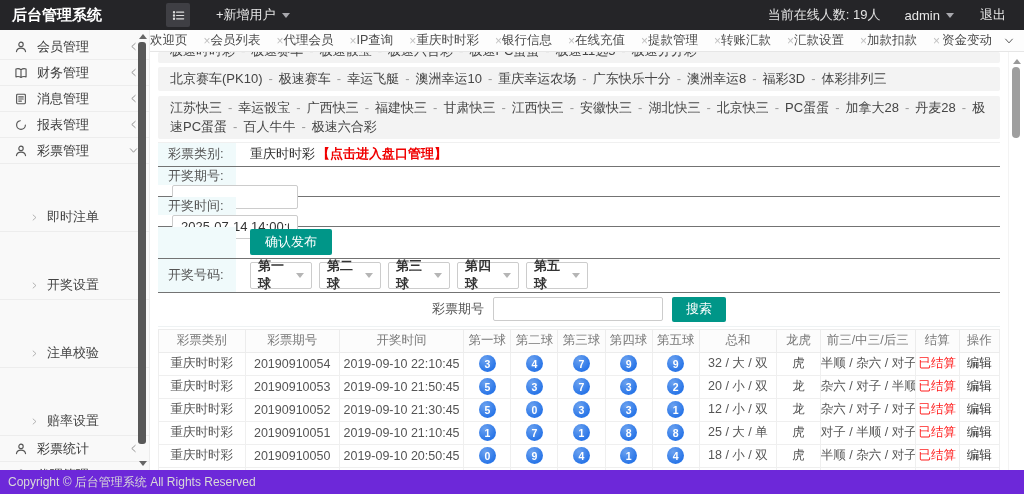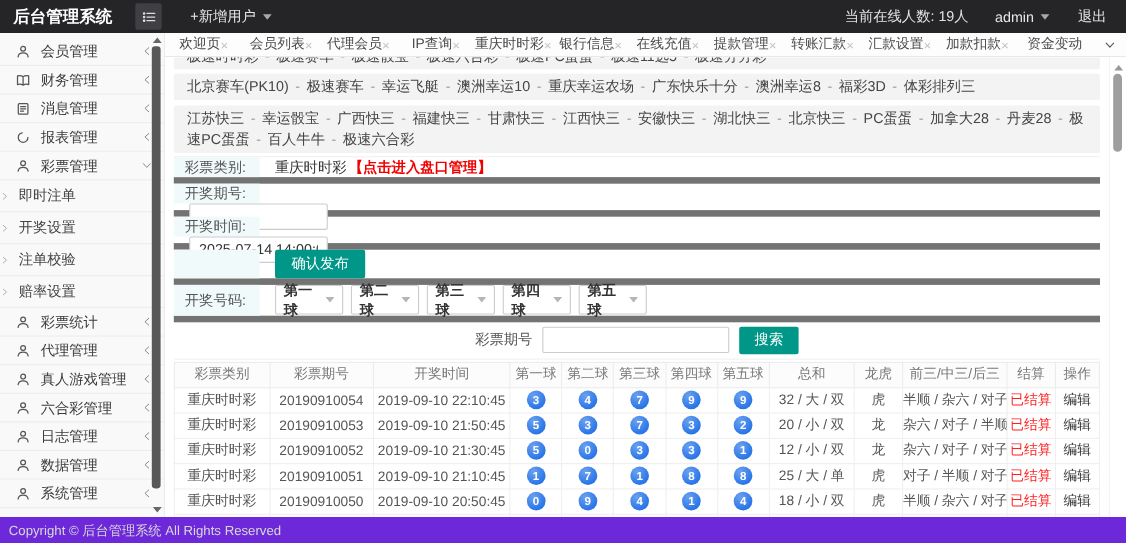--- a/index.html
+++ b/index.html
@@ -2,73 +2,73 @@
 <html style="--accent: #009688; --ball: #2a76e8; --alert: #ff1e1e;"><head>
 <meta charset="utf-8">
 <style>
   * { margin:0; padding:0; box-sizing:border-box; }
   html,body { width:1024px; height:494px; overflow:hidden; }
   body { font-family:"Liberation Sans","DejaVu Sans",sans-serif; background:#fff; color:#333; }
   .icon svg { display:block; width:100%; height:100%; fill:none; stroke:currentColor; stroke-width:1.3; stroke-linecap:round; stroke-linejoin:round; }
 
   
   .app-header { height:30px; background:#252528; display:flex; align-items:center; color:#e8e8e8; }
-  .logo { width:123px; padding-left:12px; font-size:15px; font-weight:bold; color:#fff; }
+  .logo { width:166px; padding-left:12px; font-size:15px; font-weight:bold; color:#fff; }
   .hamburger-btn { width:24px; height:24px; background:#3f3f44; border-radius:2px; display:flex; align-items:center; justify-content:center; color:#ddd; cursor:pointer; }
   .hamburger-btn .icon { width:15px; height:15px; }
   .adduser { margin-left:26px; display:flex; align-items:center; gap:6px; font-size:13px; cursor:pointer; }
   .caret { width:0; height:0; border-left:4px solid transparent; border-right:4px solid transparent; border-top:5px solid #a8a8ad; }
   .hdr-spacer { flex:1; }
   .online { font-size:13px; margin-right:24px; color:#e2e2e2; }
   .admin { display:flex; align-items:center; gap:6px; font-size:13px; margin-right:26px; cursor:pointer; }
   .logout { font-size:13px; margin-right:18px; cursor:pointer; }
 
   
   .shell { display:flex; height:440px; }
 
   
   .sidebar { position:relative; width:150px; background:#f9f9f9; border-right:1px solid #ececec; overflow:hidden; }
   .side-menu { padding-top:4px; }
   .side-item { height:26px; display:flex; align-items:center; border-bottom:1px solid #ededed; padding:0 10px 0 14px; font-size:13px; color:#3a3a3a; cursor:pointer; }
   .side-icon { width:14px; height:14px; color:#555; }
   .side-label { margin-left:9px; flex:1; white-space:nowrap; }
   .side-caret { width:11px; height:11px; color:#888; }
-  .side-sub { height:29px; display:flex; align-items:center; border-bottom:1px solid #ededed; font-size:13px; color:#444; cursor:pointer; }
+  .side-sub { height:29px; display:flex; align-items:center; border-bottom:1px solid #ededed; padding-left:30px; font-size:13px; color:#444; cursor:pointer;margin-top:39px; }
   .sub-caret { width:9px; height:9px; color:#999; margin-right:8px; }
   .side-scrollbar { position:absolute; top:0; right:1px; width:11px; height:100%; }
   .side-arrow-up { position:absolute; top:4px; left:2px; width:0; height:0; border-left:4px solid transparent; border-right:4px solid transparent; border-bottom:5px solid #666; }
   .side-thumb { position:absolute; top:12px; left:1px; width:8px; height:calc(100% - 38px); background:#585858; border-radius:3px; }
   .side-arrow-down { position:absolute; bottom:4px; left:2px; width:0; height:0; border-left:4px solid transparent; border-right:4px solid transparent; border-top:5px solid #666; }
 
   
   .right-col { flex:1; display:flex; flex-direction:column; min-width:0; }
 
   
   .tabbar { height:22px; background:#fdfdfd; border-bottom:1px solid #e6e6e6; display:flex; align-items:stretch; }
   .tab-list { flex:1; display:flex; }
-  .tab { flex:1; display:flex; align-items:center; justify-content:center; gap:0; font-size:12.5px; color:#4a4a4a; cursor:pointer; white-space:nowrap; }
+  .tab { flex:1; display:flex; align-items:center; justify-content:center; gap:16px; font-size:12.5px; color:#4a4a4a; cursor:pointer; white-space:nowrap; }
   .tab-close { color:#c0c0c0; font-size:12px; line-height:1; cursor:pointer; }
   .tab-overflow { width:30px; display:flex; align-items:center; justify-content:center; color:#555; cursor:pointer; }
   .tab-overflow .icon { width:12px; height:12px; }
 
   
   .main { position:relative; flex:1; background:#fff; overflow:hidden; }
   .content { height:100%; overflow:hidden; padding:0 24px 0 8px; }
 
   .nav-row-clipped { height:11px; overflow:hidden; background:#f3f3f3; border-radius:2px; }
   .nav-row-clipped .nav-inner { padding:2px 12px; line-height:20px; white-space:nowrap; transform:translateY(-13px); font-size:13px; }
   .nav-row { background:#f3f3f3; border-radius:2px; padding:2px 12px; font-size:13px; line-height:19.5px; }
   .nav-row-1 { margin-top:4px; }
   .nav-row-2 { margin-top:5px; }
   .nav-link { color:#454545; text-decoration:none; cursor:pointer; }
   .nav-sep { color:#999; margin:0 6px; }
 
   
   .form-table { margin-top:3px; border-top:1px solid #f0f0f0; }
-  .form-row { display:flex; align-items:stretch; border-bottom:6px solid #737373; }
+  .form-row { display:flex; align-items:stretch; border-bottom:1px solid #737373; }
   .form-label { width:78px; background:#f0fafb; display:flex; align-items:center; padding-left:10px; font-size:13px; color:#555; flex-shrink:0; }
   .form-value { flex:1; display:flex; align-items:center; padding-left:14px; font-size:13px; color:#333; }
   .row-category { height:24px; }
   .row-issue,.row-time { height:30px;flex-direction:column; }
   .row-numbers { height:34px; }
   .row-submit { height:32px; }
   .red-link { color:#f00000; font-weight:bold; cursor:pointer; margin-left:2px; }
   .text-input { width:126px; height:24px; border:1px solid #ccc; border-radius:2px; padding:0 8px; font-size:13px; color:#333; font-family:inherit; }
   .ball-select { width:62px; height:27px; border:1px solid #ccc; border-radius:2px; background:#fff; display:inline-flex; align-items:center; justify-content:space-between; padding:0 7px; margin-right:7px; font-size:13px; font-weight:bold; color:#333; cursor:pointer; }
   .select-caret { border-top-color:#b5b5b5; }

